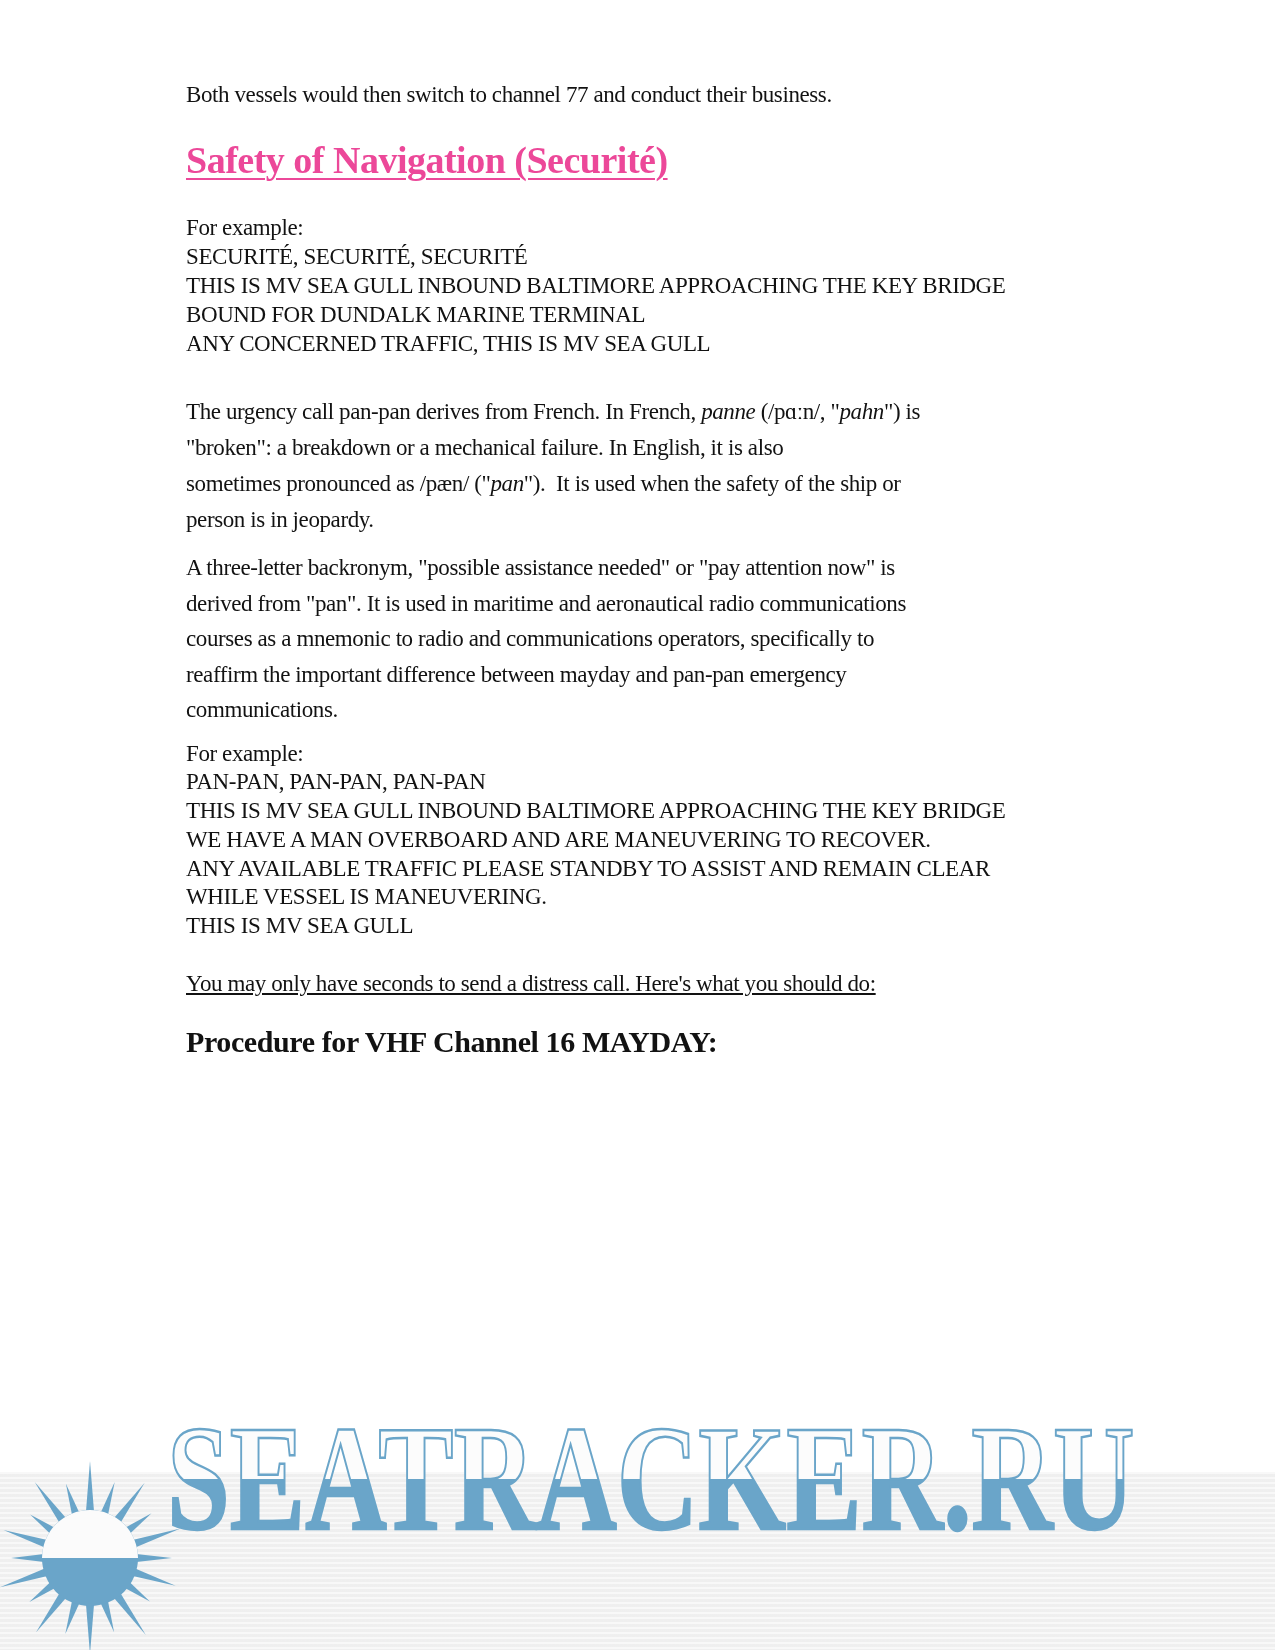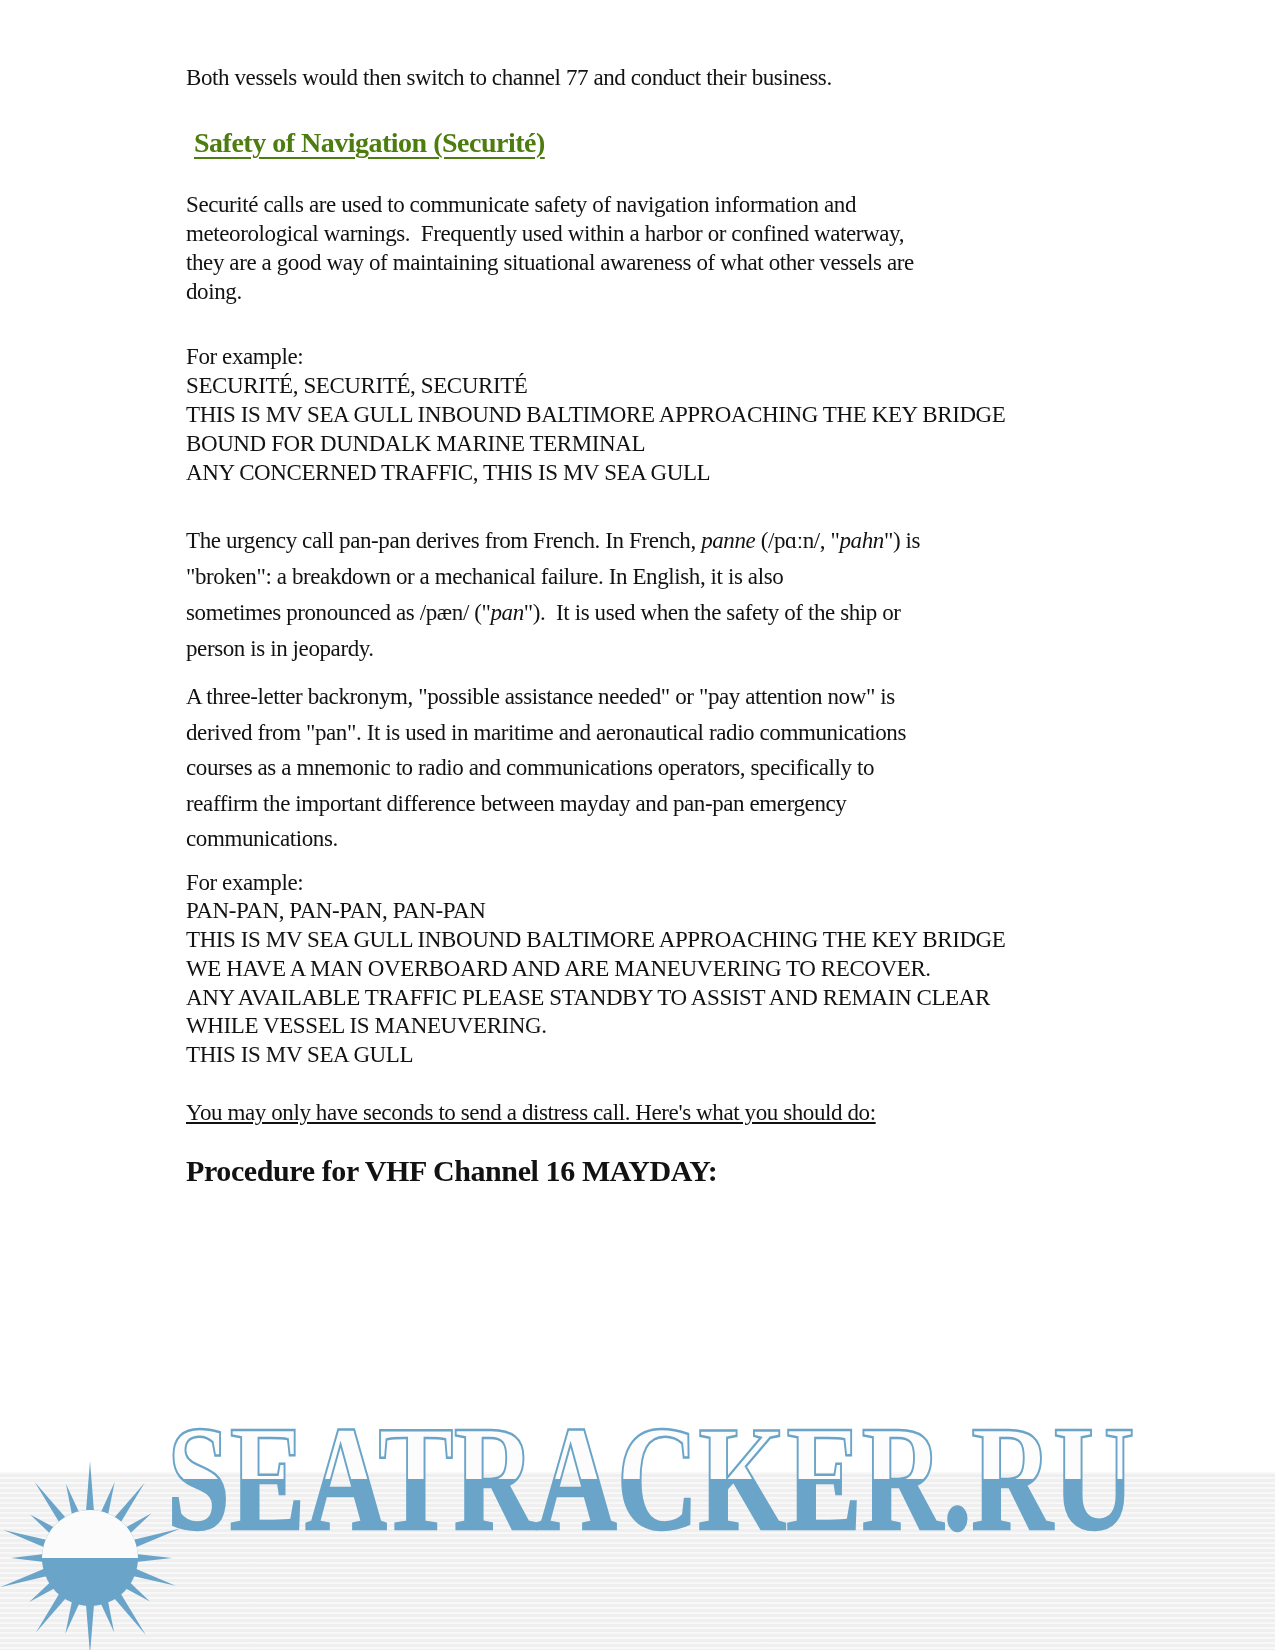--- a/index.html
+++ b/index.html
@@ -6,36 +6,36 @@
   .page{
     position:relative;
     width:1275px;height:1650px;
     background:#ffffff;
     overflow:hidden;
     font-family:"Liberation Serif","DejaVu Serif",serif;
     color:#121212;
   }
   .content{
     position:absolute;left:186px;top:0;width:910px;
-    padding-top:63px;
+    padding-top:80px;
   }
   .body{
     margin:0;
     font-size:23px;
     letter-spacing:-0.4px;
     line-height:29px;
     white-space:pre-wrap;
   }
   .heading{
-    margin:34px 0 0 8px;
-    font-size:28px;
+    margin:34px 0 0 0;
+    font-size:38px;
     letter-spacing:-0.5px;
     font-weight:bold;
     line-height:34px;
-    color:#4d7c0f;
+    color:#ec4899;
     text-decoration:underline;
     text-decoration-thickness:2px;
     text-underline-offset:5px;
   }
   .para-securite{margin-top:30px;}
   .example-securite{margin-top:36px;}
   .heading-urgency{margin-top:63px;}
   .para-urgency-1{margin-top:36px;line-height:36px;}
   .para-urgency-2{margin-top:12px;line-height:35.5px;}
   .example-urgency{margin-top:12px;line-height:28.8px;}
@@ -82,24 +82,20 @@
 </head>
 <body>
 
 <div class="page">
   <div class="content">
 
     <p class="body">Both vessels would then switch to channel 77 and conduct their business.</p>
 
     <h2 class="heading">Safety of Navigation (Securité)</h2>
 
-    <p class="body para-securite">Securité calls are used to communicate safety of navigation information and
-meteorological warnings.  Frequently used within a harbor or confined waterway,
-they are a good way of maintaining situational awareness of what other vessels are
-doing.</p>
 
     <div class="body example-securite">For example:
 SECURITÉ, SECURITÉ, SECURITÉ
 THIS IS MV SEA GULL INBOUND BALTIMORE APPROACHING THE KEY BRIDGE
 BOUND FOR DUNDALK MARINE TERMINAL
 ANY CONCERNED TRAFFIC, THIS IS MV SEA GULL</div>
 
 
     <p class="body para-urgency-1"><span>The urgency call pan-pan derives from French. In French, </span><em>panne</em><span> (</span><span class="ipa">/pɑːn/</span><span>, "</span><em>pahn</em><span>") is</span><br><span>"broken": a breakdown or a mechanical failure. In English, it is also</span><br><span>sometimes pronounced as </span><span class="ipa">/pæn/</span><span> ("</span><em>pan</em><span>").  It is used when the safety of the ship or</span><br><span>person is in jeopardy.</span></p>
 

